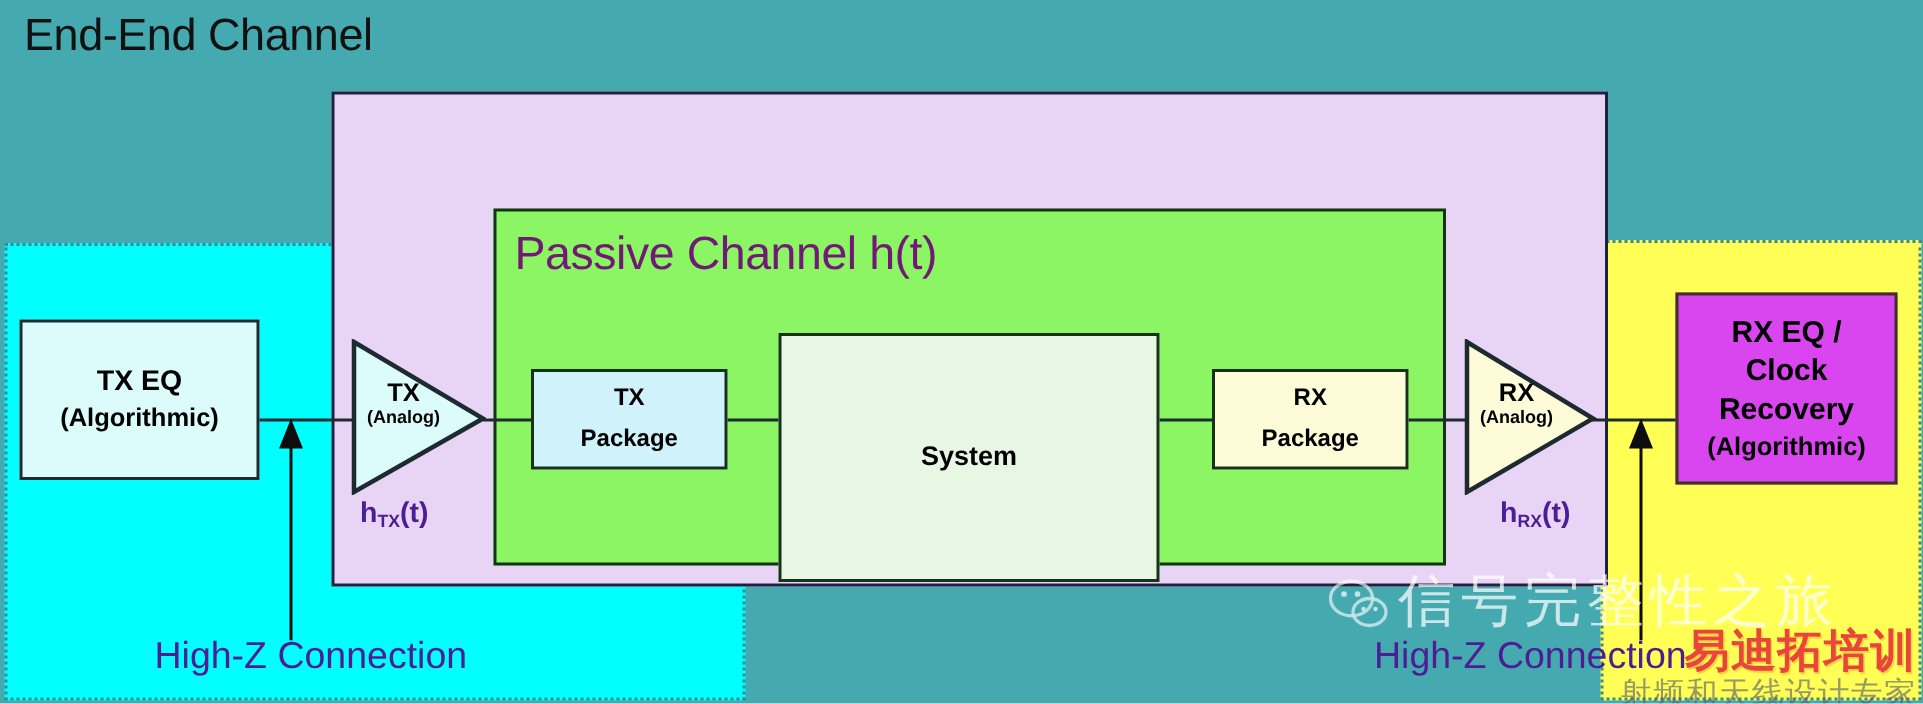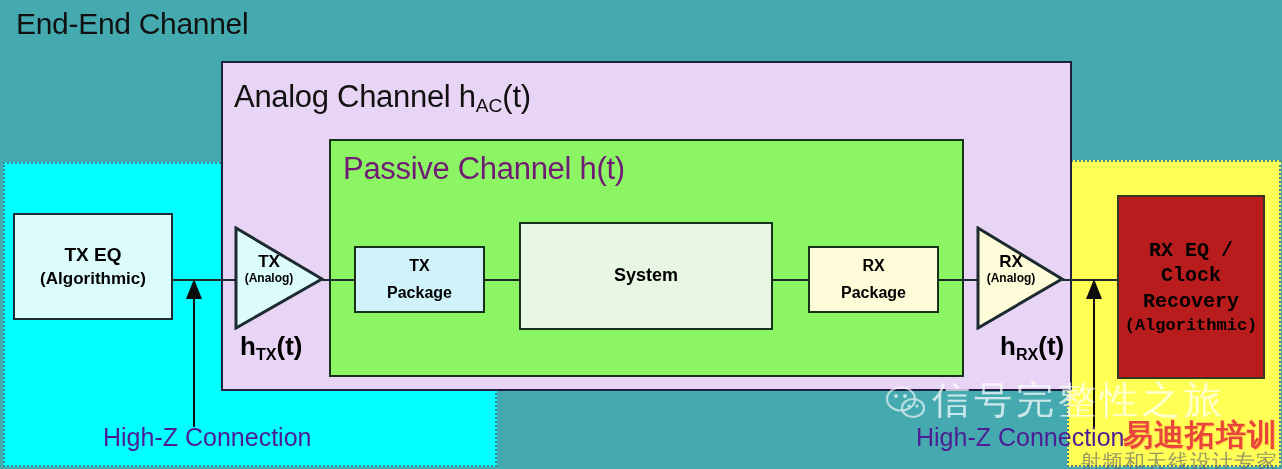--- a/index.html
+++ b/index.html
@@ -111,25 +111,24 @@
     height: 107px;
     background: #dcfbfb;
     font-size: 19px;
   }
   #tx-eq .l2 { font-size: 17px; }
 
   #rx-eq {
     left: 1117px;
     top: 195px;
     width: 148px;
-    height: 184px;
-    background: #b91c1c;
+    height: 128px;
+    background: #d946ef;
     font-size: 20px;
     border-color: #3a3420;
-    font-family: Liberation Mono, monospace;
   }
   #rx-eq .l4 { font-size: 17px; }
 
   #tx-package {
     left: 354px;
     top: 246px;
     width: 131px;
     height: 67px;
     background: #cff2fb;
     font-size: 16px;
@@ -145,21 +144,21 @@
     background: #fdfbd8;
     font-size: 16px;
     border-color: #16331a;
   }
   #rx-package .gap { height: 6px; }
 
   #system-interconnect {
     left: 519px;
     top: 222px;
     width: 254px;
-    height: 108px;
+    height: 166px;
     background: #e8f7e4;
     font-size: 18px;
     border-color: #16331a;
   }
 
   
   .amp {
     position: absolute;
   }
   .amp svg { display: block; }
@@ -174,24 +173,24 @@
   .amp-label .big { font-size: 17px; }
   .amp-label .small { font-size: 12px; }
 
   #tx-amp { left: 234px; top: 226px; }
   #tx-amp-label { left: 236px; top: 252px; width: 66px; }
   #rx-amp { left: 976px; top: 226px; }
   #rx-amp-label { left: 978px; top: 252px; width: 66px; }
 
   .h-label {
     position: absolute;
-    font-size: 26px;
+    font-size: 19px;
     font-weight: bold;
     white-space: nowrap;
-    color: #000000;
+    color: #4c1d95;
     line-height: 1;
   }
   #h-tx-label { left: 240px; top: 333px; }
   #h-rx-label { left: 1000px; top: 333px; }
 
   
   .wire {
     position: absolute;
     background: #1d2a30;
   }
@@ -279,21 +278,20 @@
 <div id="stage">
 
   <div class="region-title" id="page-title">End-End Channel</div>
 
   <div class="region" id="tx-region"></div>
 
   <div class="region" id="rx-region"></div>
 
   <div class="region" id="analog-channel"></div>
 
-  <div class="region-title" id="analog-title"><span>Analog Channel h</span><span class="sub">AC</span><span>(t)</span></div>
 
   <div class="region" id="passive-channel"></div>
 
   <div class="region-title" id="passive-title">Passive Channel h(t)</div>
 
   <div class="wire wire-h" id="wire-txeq-amp"></div>
   <div class="wire wire-h" id="wire-amp-pkg"></div>
   <div class="wire wire-h" id="wire-pkg-sys"></div>
   <div class="wire wire-h" id="wire-sys-rxpkg"></div>
   <div class="wire wire-h" id="wire-rxpkg-amp"></div>

